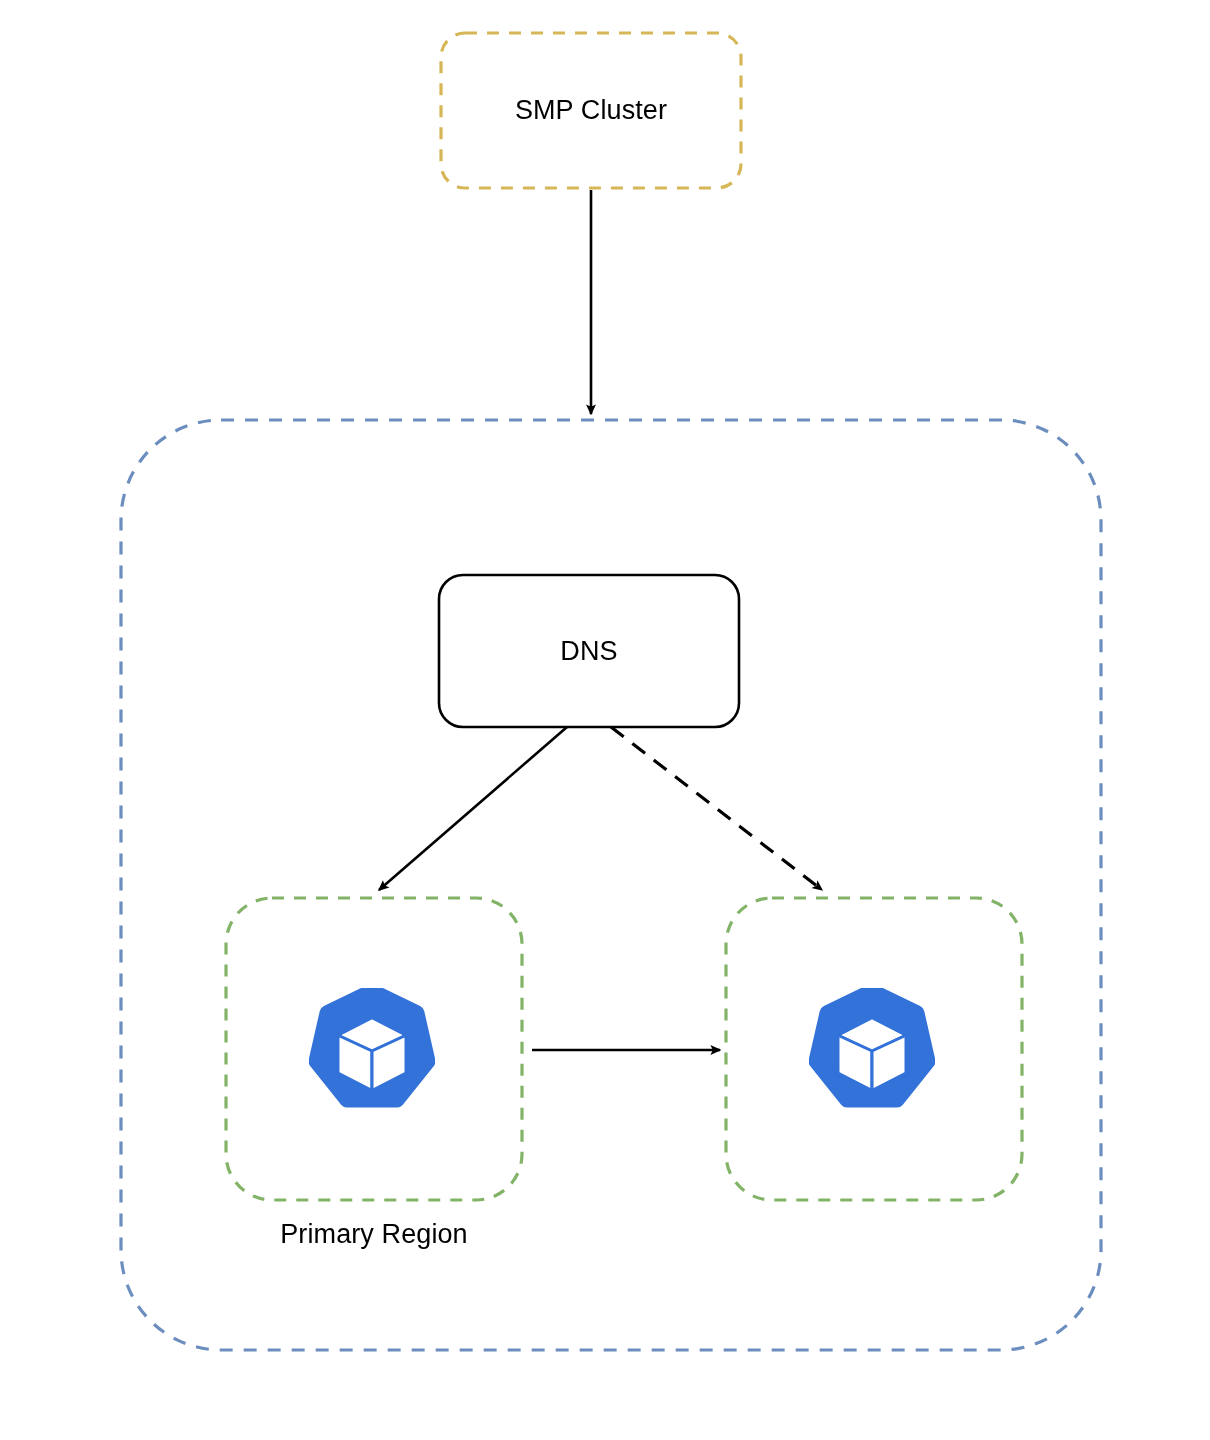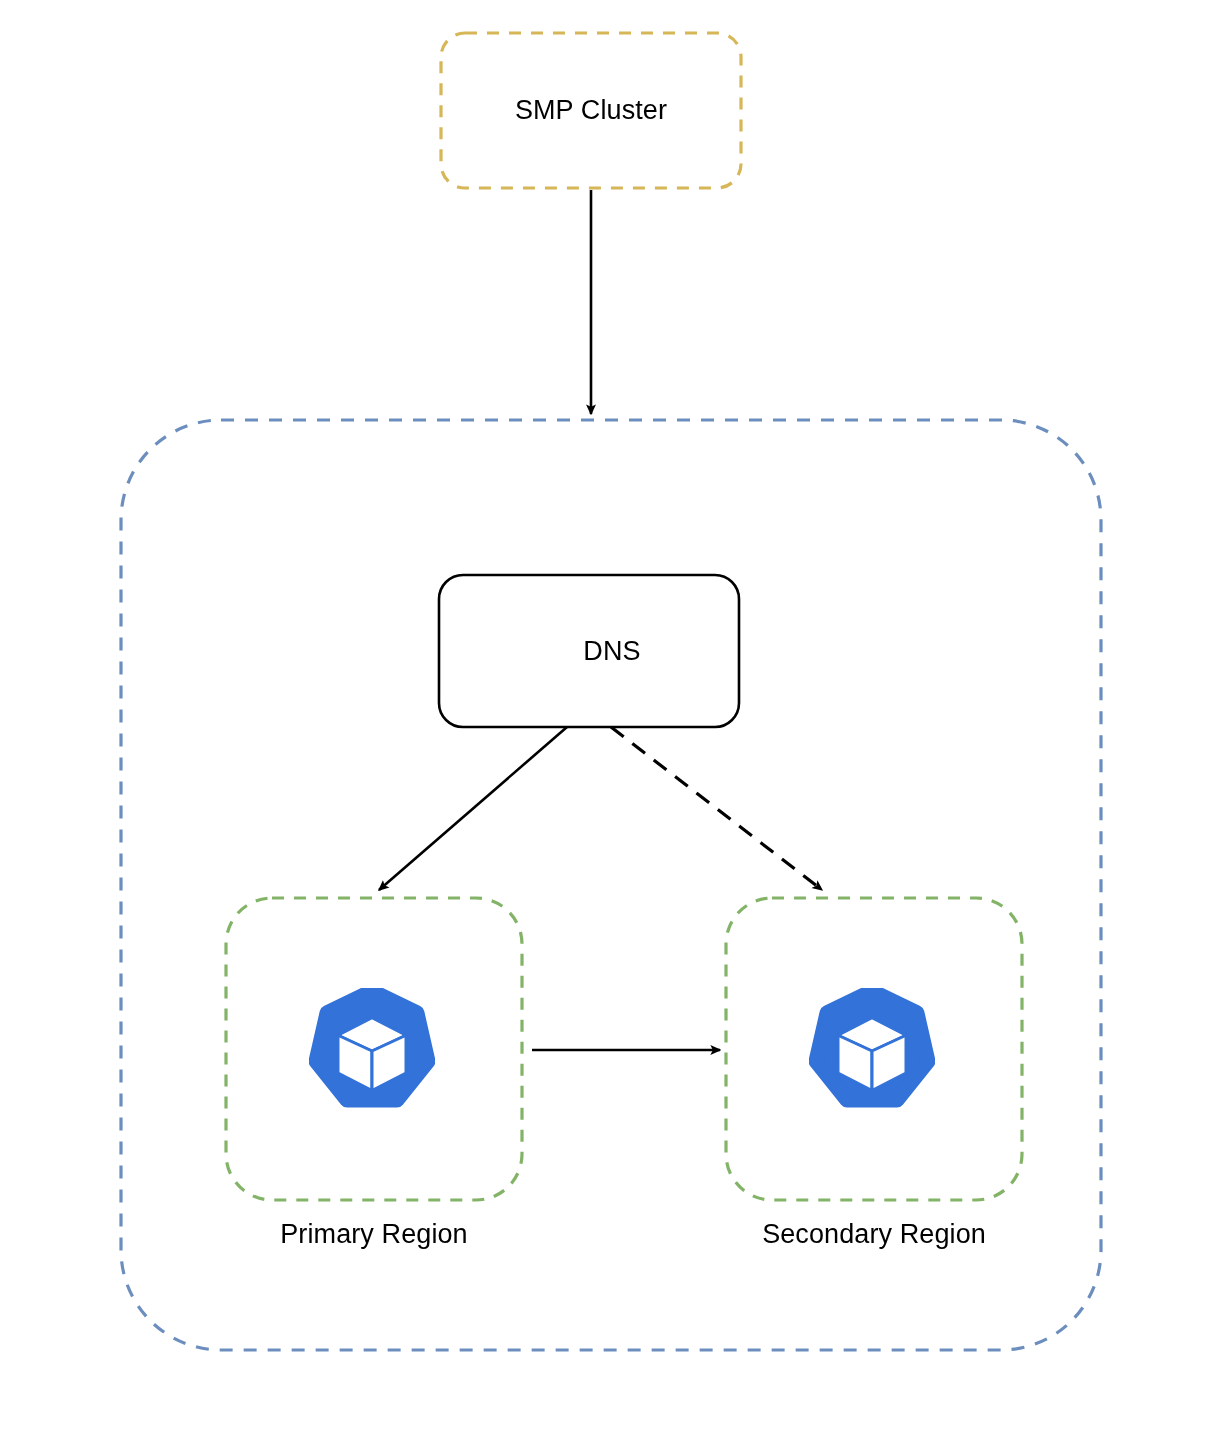--- a/index.html
+++ b/index.html
@@ -43,21 +43,20 @@
   #smp-label {
     left: 425px;
     top: 96px;
     width: 300px;
   }
   
   #dns-label {
     left: 423px;
     top: 637px;
     width: 300px;
-    margin-left: 23px;
   }
   
   #primary-caption {
     left: 210px;
     top: 1220px;
     width: 296px;
     text-align: center;
   }
   #secondary-caption {
     left: 710px;
@@ -119,15 +118,14 @@
     <path d="M23 37.5 L50 50 L50 81.5 L23 67.5 Z" fill="#ffffff" stroke="#3272d9" stroke-width="2.4" stroke-linejoin="round"></path>
     <path d="M77 37.5 L77 67.5 L50 81.5 L50 50 Z" fill="#ffffff" stroke="#3272d9" stroke-width="2.4" stroke-linejoin="round"></path>
   </svg>
 
   <div class="node-label" id="smp-label">SMP Cluster</div>
 
   <div class="node-label" id="dns-label">DNS</div>
 
   <div class="node-label" id="primary-caption">Primary Region</div>
 
-  <div class="node-label" id="secondary-caption">Secondary Region</div>
 
 </div>
 
 </body></html>

